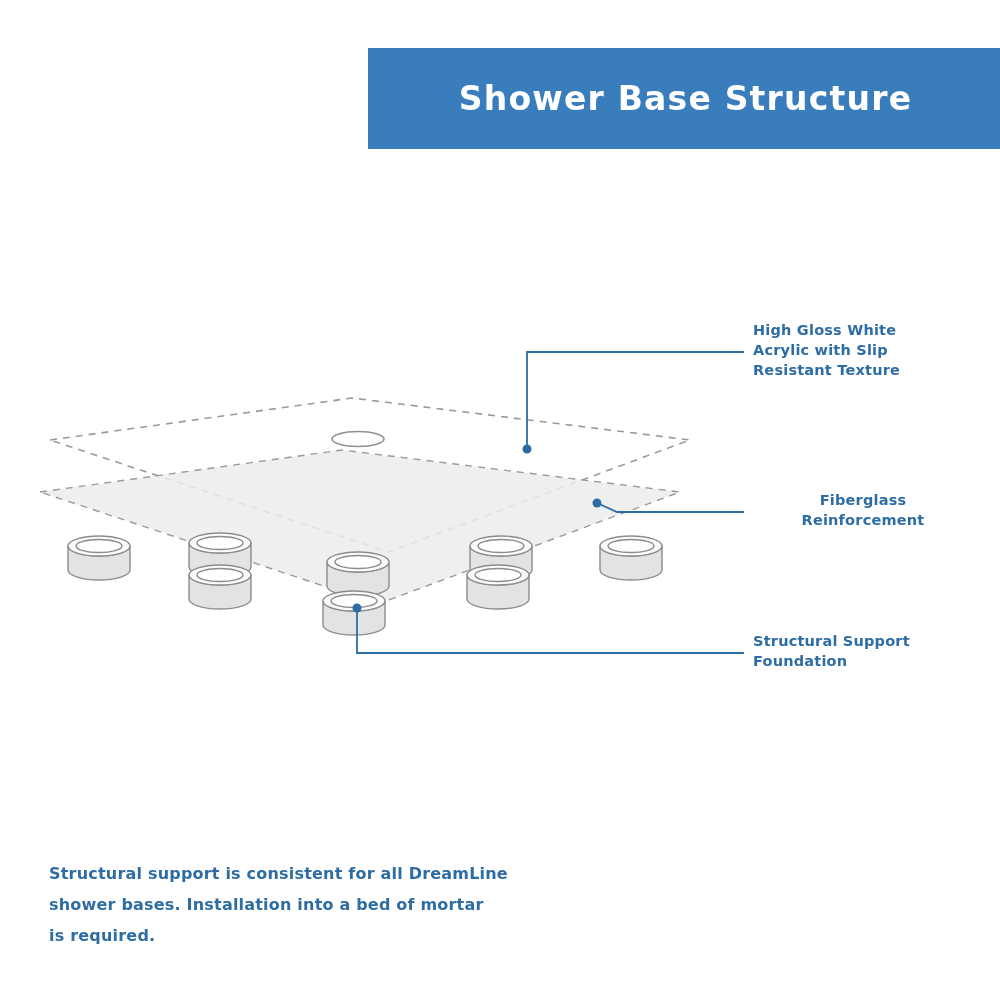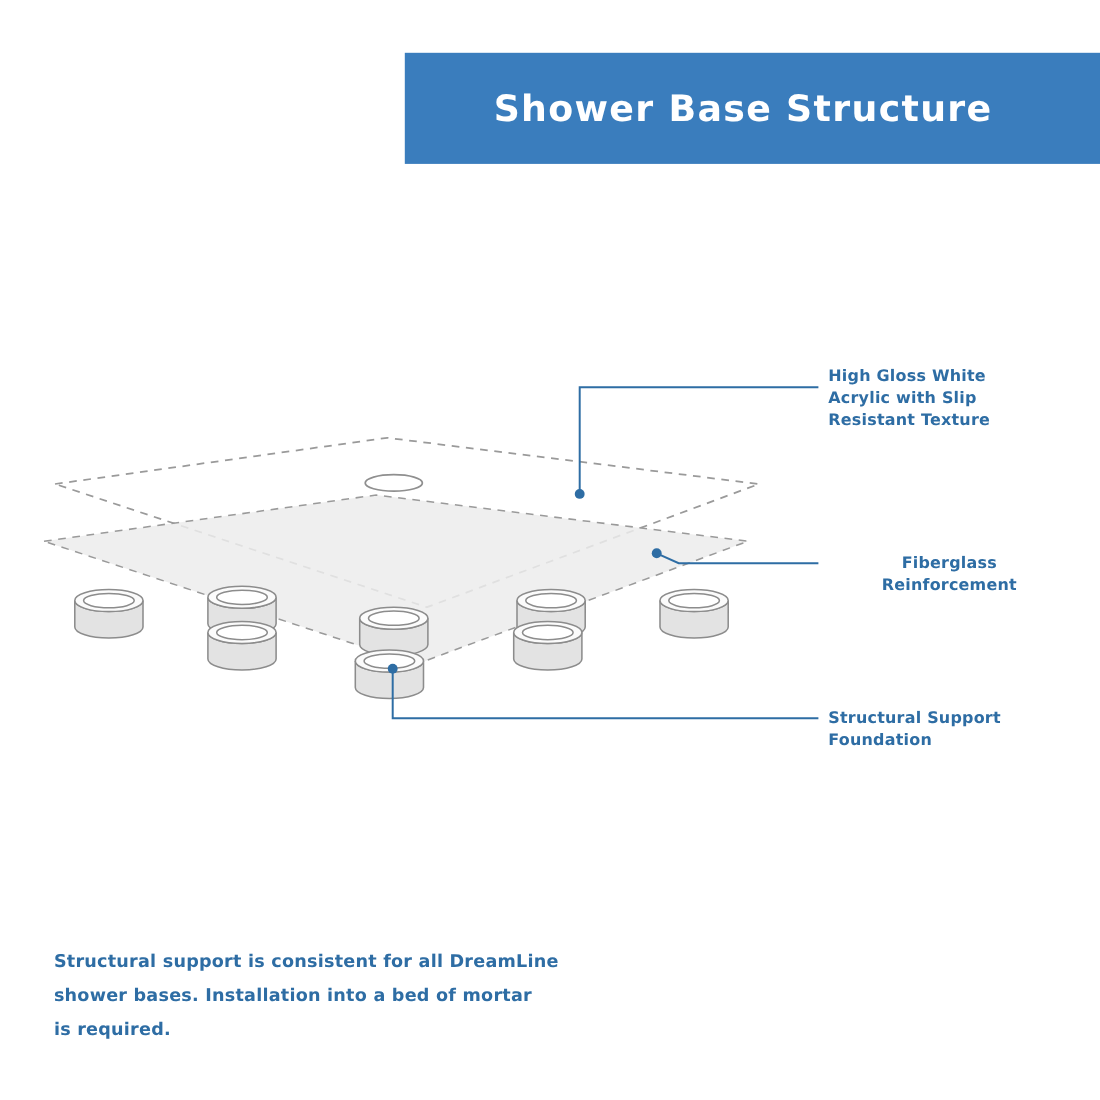--- a/index.html
+++ b/index.html
@@ -32,20 +32,21 @@
     height: 101px;
     display: flex;
     align-items: center;
     justify-content: center;
     color: #ffffff;
     font-family: "DejaVu Sans", sans-serif;
     font-weight: bold;
     font-size: 33px;
     letter-spacing: 1.2px;
     text-align: center;
+    padding-left: 10px;
   }
 
   
   #diagram {
     position: absolute;
     left: 0;
     top: 0;
     width: 1000px;
     height: 1000px;
   }
@@ -53,21 +54,20 @@
   
   .callout {
     position: absolute;
     color: #2e6da4;
     font-family: "DejaVu Sans", sans-serif;
     font-weight: bold;
     font-size: 14.5px;
     line-height: 20px;
     letter-spacing: 0.2px;
     white-space: pre-line;
-    margin-top: 12px;
   }
   #callout-acrylic { left: 753px; top: 320px; width: 220px; }
   #callout-fiberglass { left: 753px; top: 490px; width: 220px; text-align: center; }
   #callout-support { left: 753px; top: 631px; width: 220px; }
 
   
   #footer-note {
     position: absolute;
     left: 49px;
     top: 858px;

